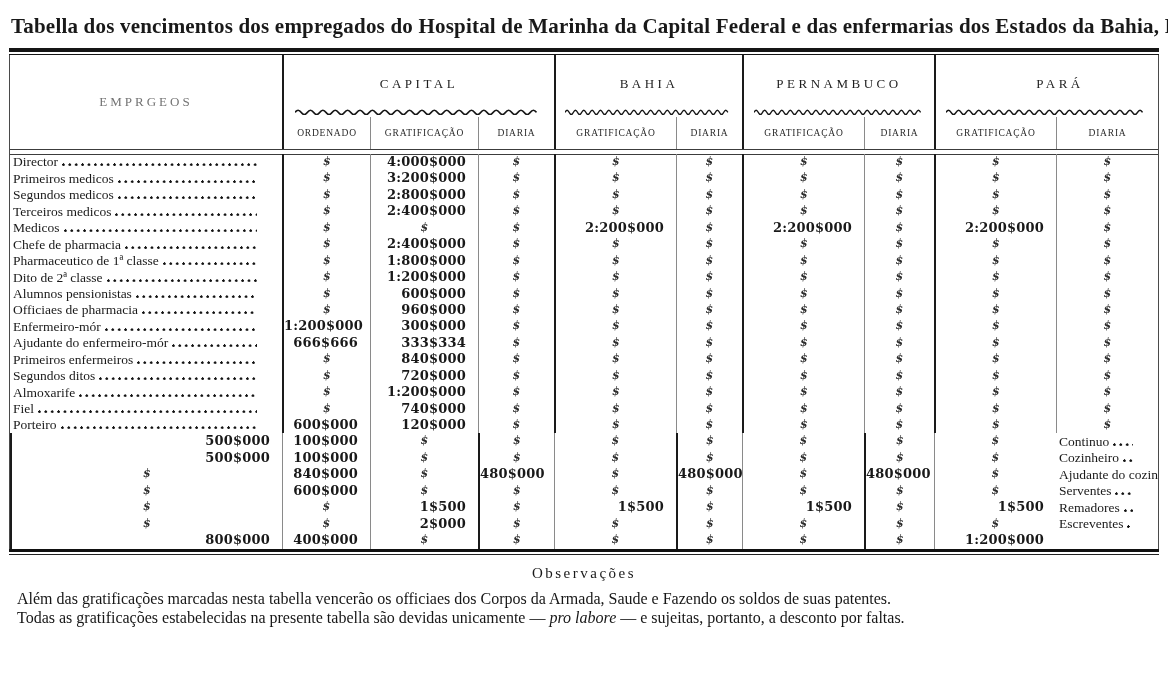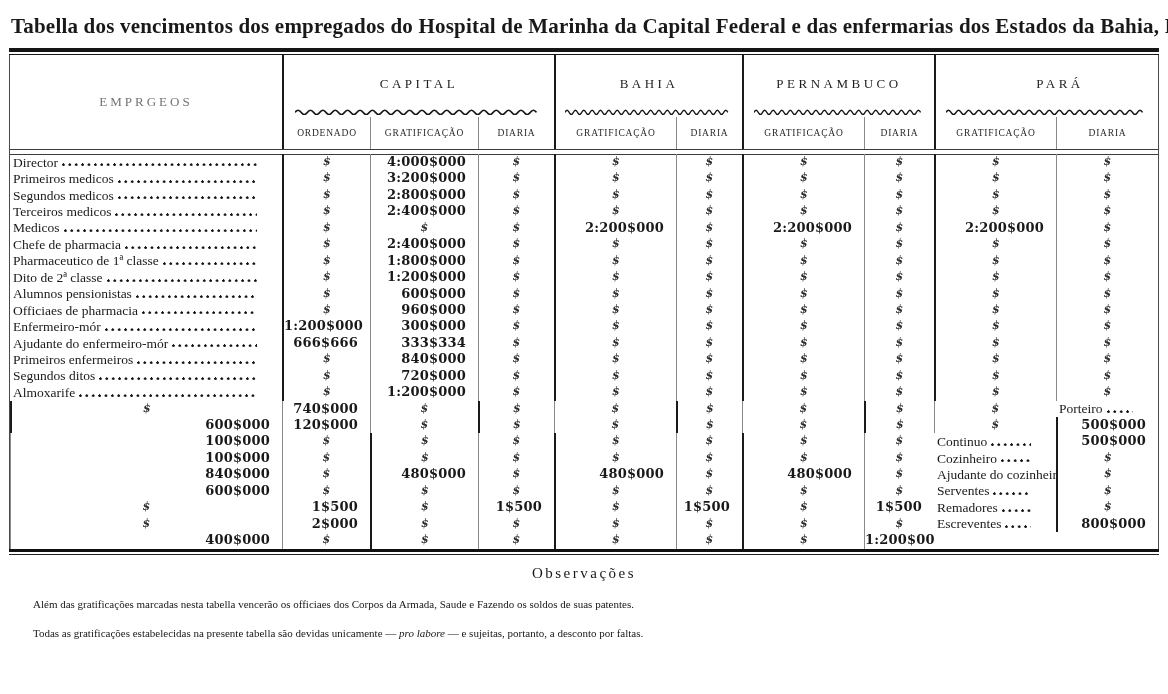--- a/index.html
+++ b/index.html
@@ -46,21 +46,21 @@
   .subhead{
     display:flex;align-items:center;justify-content:center;
     font-size:9.5px;letter-spacing:.8px;color:#2a2a2a;white-space:nowrap;
   }
   .hairline2{
     grid-column:1/-1;height:4px;
     border-top:1px solid #3c3c3c;border-bottom:1px solid #3c3c3c;
   }
 
   .label-cell{
-    display:flex;align-items:center;
+    display:flex;align-items:flex-end;
     font-size:13.5px;padding:1px 20px 0 3px;white-space:nowrap;
   }
   .label-cell .lbl{flex:0 0 auto;}
   .label-cell .leader{
     flex:1 1 auto;height:5px;align-self:flex-end;
     margin:0 5px 3px 4px;
     background-image:radial-gradient(circle at 1.4px 1.6px,#141414 1.15px,rgba(0,0,0,0) 1.45px);
     background-size:6.4px 4px;background-repeat:repeat-x;background-position:left bottom;
   }
   .val{
@@ -74,21 +74,21 @@
   }
 
   .rule-bottom-a{border-top:3px solid #111;margin-top:0;}
   .rule-bottom-b{border-top:1px solid #222;margin-top:2px;}
 
   .obs{padding:4px 8px 0 8px;}
   .obs-title{
     text-align:center;font-weight:normal;font-size:15px;letter-spacing:2.5px;
     margin:6px 0 7px 0;
   }
-  .obs-line{font-size:11px;line-height:1.24;margin:16px;color:#161616;}
+  .obs-line{font-size:16px;line-height:1.24;margin:0;color:#161616;}
   .obs-line .it{font-style:italic;}
 </style>
 </head>
 <body>
 
 <div class="page">
 
   <div class="doc-title">Tabella dos vencimentos dos empregados do Hospital de Marinha da Capital Federal e das enfermarias dos Estados da Bahia, Pernambuco e Pará</div>
 
   <div class="rule-thick"></div>
@@ -324,20 +324,24 @@
         </div>
         <div class="cell val bl-strong ph">$</div>
         <div class="cell val bl-light">1:200$000</div>
         <div class="cell val bl-light ph">$</div>
         <div class="cell val bl-strong ph">$</div>
         <div class="cell val bl-light ph">$</div>
         <div class="cell val bl-strong ph">$</div>
         <div class="cell val bl-light ph">$</div>
         <div class="cell val bl-strong ph">$</div>
         <div class="cell val bl-light ph">$</div>
+        <div class="cell label-cell">
+          <span class="lbl">Fiel</span>
+          <span class="leader"></span>
+        </div>
         <div class="cell val bl-strong ph">$</div>
         <div class="cell val bl-light">740$000</div>
         <div class="cell val bl-light ph">$</div>
         <div class="cell val bl-strong ph">$</div>
         <div class="cell val bl-light ph">$</div>
         <div class="cell val bl-strong ph">$</div>
         <div class="cell val bl-light ph">$</div>
         <div class="cell val bl-strong ph">$</div>
         <div class="cell val bl-light ph">$</div>
         <div class="cell label-cell">

